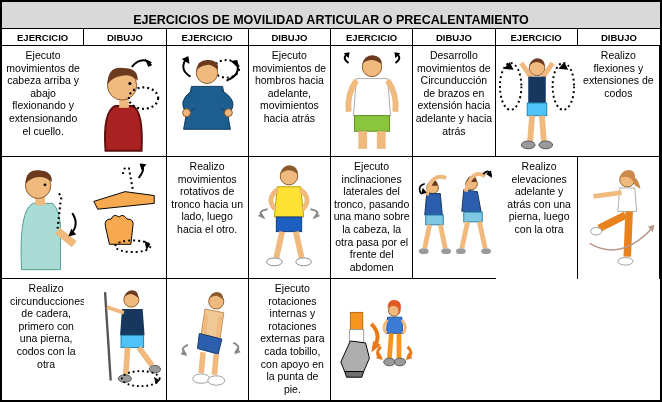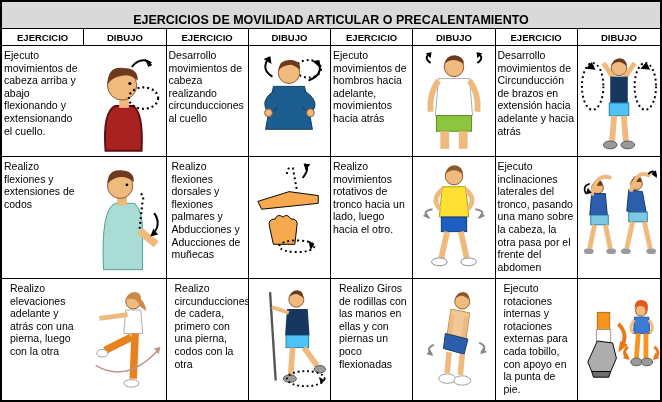--- a/index.html
+++ b/index.html
@@ -14,21 +14,21 @@
   .title-block .t2{font-weight:bold;font-size:11.5px;}
   .hcell{border-right:1.5px solid #000;border-bottom:1.5px solid #000;
          display:flex;align-items:center;justify-content:center;
          font-weight:bold;font-size:9.5px;background:#fff;}
   .hcell:nth-of-type(8n+1){border-left:none;}
   .cell{border-right:1.5px solid #000;border-bottom:1.5px solid #000;
         box-sizing:border-box;overflow:hidden;background:#fff;}
   .sheet > .cell:nth-child(8n+2), .sheet > .hcell:nth-child(9n){border-right:none;}
   .last-col{border-right:none !important;}
   .last-row{border-bottom:none !important;margin-left:6px;}
-  .text-cell{padding:3px 2px 2px 2px;font-size:10.5px;line-height:1.2;}
+  .text-cell{padding:3px 2px 2px 2px;font-size:10.5px;text-align:center;line-height:1.2;}
   .text-cell.align-left{text-align:left;padding-left:5px;}
   .drawing-cell{display:flex;align-items:flex-start;justify-content:center;padding-top:4px;}
   .drawing-cell svg{display:block;}
   .dash{stroke:#000;fill:none;stroke-dasharray:2 3;}
   .arrow{stroke:#000;fill:none;stroke-width:2;}
 </style>
 </head>
 <body>
 
 <div class="sheet">
@@ -54,21 +54,20 @@
       <path d="M34 48 L44 48 L44 58 L34 58 Z" fill="#F0B97D"></path>
       <circle cx="37" cy="35" r="15" fill="#F0B97D" stroke="#8a5a2b"></circle>
       <path d="M22 34 Q22 15 38 17 Q54 17 53 30 Q45 23 37 25 Q27 26 22 34 Z" fill="#6B3A1F"></path>
       <circle cx="45" cy="33" r="1.6" fill="#000"></circle>
       <ellipse cx="59" cy="48" rx="15" ry="11" class="dash" stroke-width="2.2"></ellipse>
       <path d="M47 16 Q56 5 67 12" class="arrow"></path>
       <polygon points="68,14 60,7 64,16" fill="#000"></polygon>
     </svg>
   </div>
 
-  <div class="cell text-cell"><span>Desarrollo movimientos de cabeza realizando circunducciones al cuello</span></div>
 
   <div class="cell drawing-cell">
     <svg width="78" height="104" viewBox="0 0 80 104">
       <ellipse cx="60" cy="18" rx="13" ry="9" class="dash" stroke-width="2"></ellipse>
       <circle cx="40" cy="22" r="11" fill="#F0B97D" stroke="#8a5a2b"></circle>
       <path d="M29 20 Q30 8 42 9 Q53 10 51 19 Q44 13 40 14 Q32 15 29 20 Z" fill="#6B3A1F"></path>
       <path d="M24 36 L56 36 L64 80 L16 80 Z" fill="#1C5E8F" stroke="#0f3a5c"></path>
       <path d="M25 40 Q8 52 20 64 L28 58" fill="#1C5E8F" stroke="#0f3a5c"></path>
       <path d="M55 40 Q74 52 62 64 L54 58" fill="#1C5E8F" stroke="#0f3a5c"></path>
       <circle cx="19" cy="63" r="4" fill="#F0B97D" stroke="#8a5a2b"></circle>
@@ -129,21 +128,20 @@
       <circle cx="35" cy="24" r="13" fill="#F0B97D" stroke="#8a5a2b"></circle>
       <path d="M22 22 Q22 7 36 8 Q50 9 49 20 Q42 14 35 15 Q27 16 22 22 Z" fill="#6B3A1F"></path>
       <circle cx="42" cy="23" r="1.4" fill="#000"></circle>
       <path d="M55 70 L72 84" stroke="#F0B97D" stroke-width="8" fill="none"></path>
       <path d="M55 68 L58 40 Q60 34 56 32" class="dash" stroke-width="2.2"></path>
       <path d="M70 52 Q78 64 68 74" class="arrow"></path>
       <polygon points="66,76 74,74 69,68" fill="#000"></polygon>
     </svg>
   </div>
 
-  <div class="cell text-cell align-left"><span>Realizo flexiones dorsales y flexiones palmares y Abducciones y Aducciones de muñecas</span></div>
 
   <div class="cell drawing-cell">
     <svg width="78" height="112" viewBox="0 0 80 112">
       <path d="M38 12 Q38 4 44 6 L48 28" class="dash" stroke-width="2"></path>
       <path d="M54 16 Q62 6 56 2" class="arrow" stroke-width="1.8"></path>
       <polygon points="55,1 62,2 57,8" fill="#000"></polygon>
       <path d="M8 40 L40 30 L70 34 L70 42 L12 48 Z" fill="#F7A94F" stroke="#000"></path>
       <path d="M20 66 Q18 58 26 58 Q28 52 34 56 Q38 52 42 58 Q50 58 48 66 L46 84 L24 84 Z" fill="#F7A94F" stroke="#000"></path>
       <ellipse cx="48" cy="86" rx="18" ry="6" class="dash" stroke-width="2"></ellipse>
       <polygon points="66,84 60,80 62,90" fill="#000"></polygon>
@@ -227,21 +225,20 @@
       <rect x="33" y="52" width="24" height="13" fill="#4FC3F7" stroke="#1d7fae"></rect>
       <path d="M40 65 L38 94" stroke="#F0B97D" stroke-width="6" fill="none"></path>
       <path d="M52 65 L66 84" stroke="#F0B97D" stroke-width="6" fill="none"></path>
       <ellipse cx="37" cy="98" rx="7" ry="4" fill="#9a9a9a" stroke="#555"></ellipse>
       <ellipse cx="69" cy="88" rx="6" ry="4" fill="#9a9a9a" stroke="#555"></ellipse>
       <ellipse cx="54" cy="98" rx="20" ry="8" class="dash" stroke-width="2"></ellipse>
       <polygon points="74,100 68,96 70,104" fill="#000"></polygon>
     </svg>
   </div>
 
-  <div class="cell text-cell last-row"><span>Realizo Giros de rodillas con las manos en ellas y con piernas un poco flexionadas</span></div>
 
   <div class="cell drawing-cell last-row">
     <svg width="78" height="116" viewBox="0 0 80 116">
       <circle cx="46" cy="16" r="8" fill="#F0B97D" stroke="#8a5a2b"></circle>
       <path d="M38 14 Q40 6 47 6 Q54 7 53 14 Q48 10 46 10 Q41 10 38 14 Z" fill="#8a5a2b"></path>
       <path d="M34 24 L54 28 L50 56 L30 50 Z" fill="#F0C896" stroke="#c08c52"></path>
       <path d="M36 30 Q32 48 34 64" fill="none" stroke="#F0B97D" stroke-width="4"></path>
       <path d="M50 32 Q48 50 46 64" fill="none" stroke="#F0B97D" stroke-width="4"></path>
       <path d="M28 50 L52 56 L48 72 L26 66 Z" fill="#2B5FAD" stroke="#17375E"></path>
       <path d="M32 70 L30 92 M46 72 L44 94" stroke="#F0B97D" stroke-width="6" fill="none"></path>

